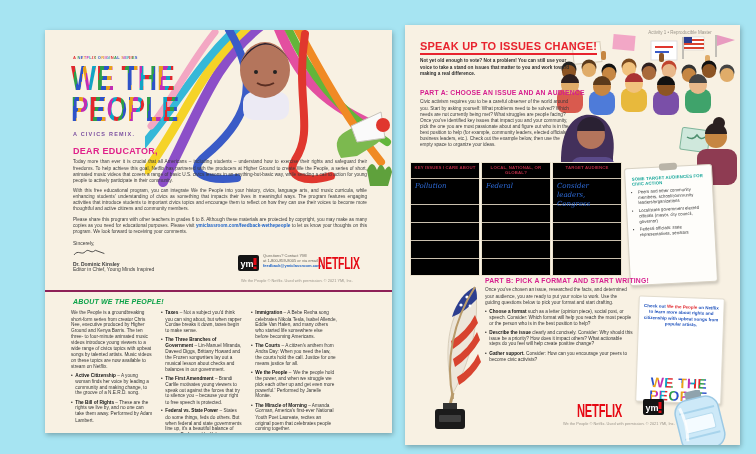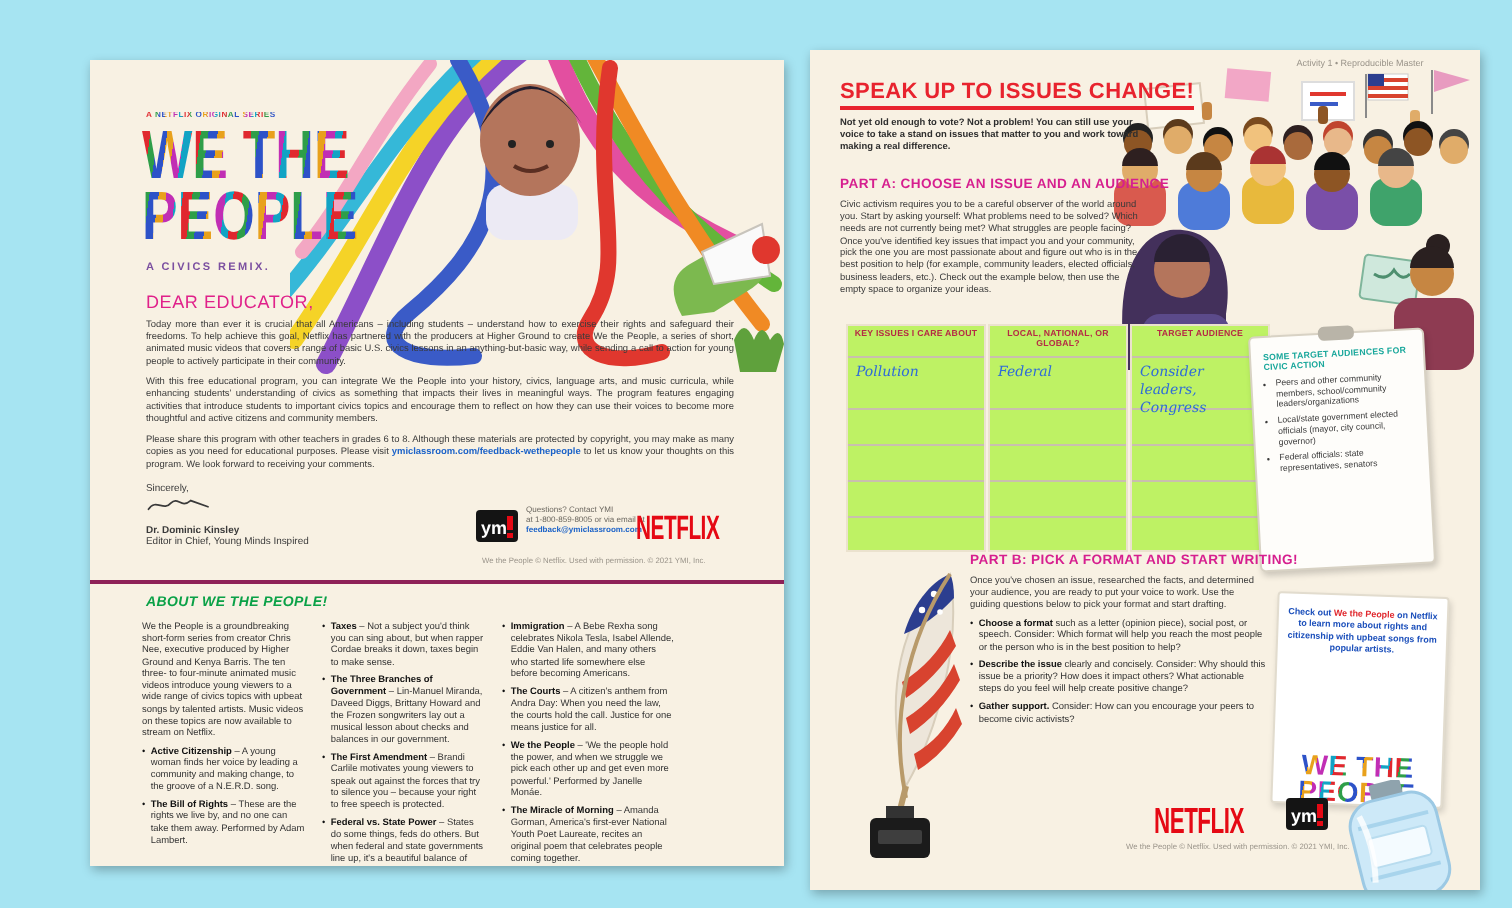--- a/index.html
+++ b/index.html
@@ -18,35 +18,35 @@
   .shrink{transform:scale(0.62);transform-origin:0 0;width:161.29%;}
   .body-text{font-size:7.6px;line-height:1.3;color:#3A3A3A;text-align:justify;}
   .body-text p{margin:0 0 7px 0;}
   .rainbow{
     background:repeating-linear-gradient(100deg,#E0282E 0 5px,#2E9E49 5px 9px,#2D52C8 9px 14px,#E8A11C 14px 18px,#C12EB4 18px 23px,#12A3C4 23px 27px);
     -webkit-background-clip:text;background-clip:text;color:transparent;font-weight:900;
   }
   .wtp-title{font-size:29px;line-height:26px;letter-spacing:0;transform:scale(.92,1.18);transform-origin:0 0;}
   .series-label{font-size:6px;letter-spacing:.4px;transform:scale(.68);transform-origin:0 0;white-space:nowrap;font-weight:bold;}
   .subtitle{color:#7B4FA0;font-size:5.5px;letter-spacing:1.2px;font-weight:bold;}
-  .greeting{color:#E0218A;font-weight:400;font-size:9px;letter-spacing:.3px;}
+  .greeting{color:#E0218A;font-weight:700;font-size:9px;letter-spacing:.3px;}
   .link{color:#1B62C8;font-weight:bold;}
   .sig-name{font-size:8px;color:#3A3A3A;}
   .netflix{color:#E50914;font-weight:900;letter-spacing:-.3px;transform:scale(.8,1.3);transform-origin:0 50%;display:inline-block;white-space:nowrap;}
   .divider{background:#8E2157;height:2px;}
   .about-head{color:#0AA147;font-weight:900;font-style:italic;font-size:7px;letter-spacing:.2px;}
   .col-text{font-size:7.6px;line-height:1.26;color:#333;}
   .col-text .bullet{margin:0 0 5px 0;padding-left:7px;position:relative;}
   .col-text .bullet::before{content:"\2022";position:absolute;left:0;top:0;color:#111;}
   .bt{font-weight:bold;color:#111;}
   .activity-label{color:#9A948A;font-size:6px;transform:scale(.75);transform-origin:100% 0;white-space:nowrap;}
   .speak-head{color:#E8232E;font-weight:900;font-size:11px;letter-spacing:.2px;border-bottom:2px solid #E8232E;display:inline-block;padding-bottom:1px;}
   .part-head{color:#D61F8F;font-weight:900;font-size:6.8px;letter-spacing:.2px;}
   .intro-bold{font-weight:bold;color:#2E2E2E;}
-  .tbl-col{position:absolute;background:#bef264;border:1px solid #EBE2CE;margin-left:13px;}
+  .tbl-col{position:absolute;background:#000000;border:1px solid #EBE2CE;}
   .tbl-head{border-bottom:1px solid #C9BFAE;height:15px;overflow:hidden;position:relative;}
   .tbl-head-inner{font-size:7px;font-weight:bold;color:#B52B45;text-align:center;line-height:1.15;padding-top:3px;letter-spacing:.2px;}
   .hand{font-family:"DejaVu Serif",serif;font-style:italic;color:#2E6BD8;font-size:7px;line-height:1.25;}
   .tbl-cell{height:22px;border-bottom:1px solid #C9BFAE;padding:3px 3px 0 4px;}
   .tbl-empty{height:17px;border-bottom:1px solid #C9BFAE;}
   .clipboard{
     position:absolute;background:#FEFDFA;border:1px solid #D8D2C4;border-radius:3px;
     box-shadow:1px 2px 3px rgba(0,0,0,.18);transform:rotate(-3deg);
   }
   .clip-head{color:#18A79B;font-weight:900;font-size:7px;line-height:1.2;letter-spacing:.2px;}

